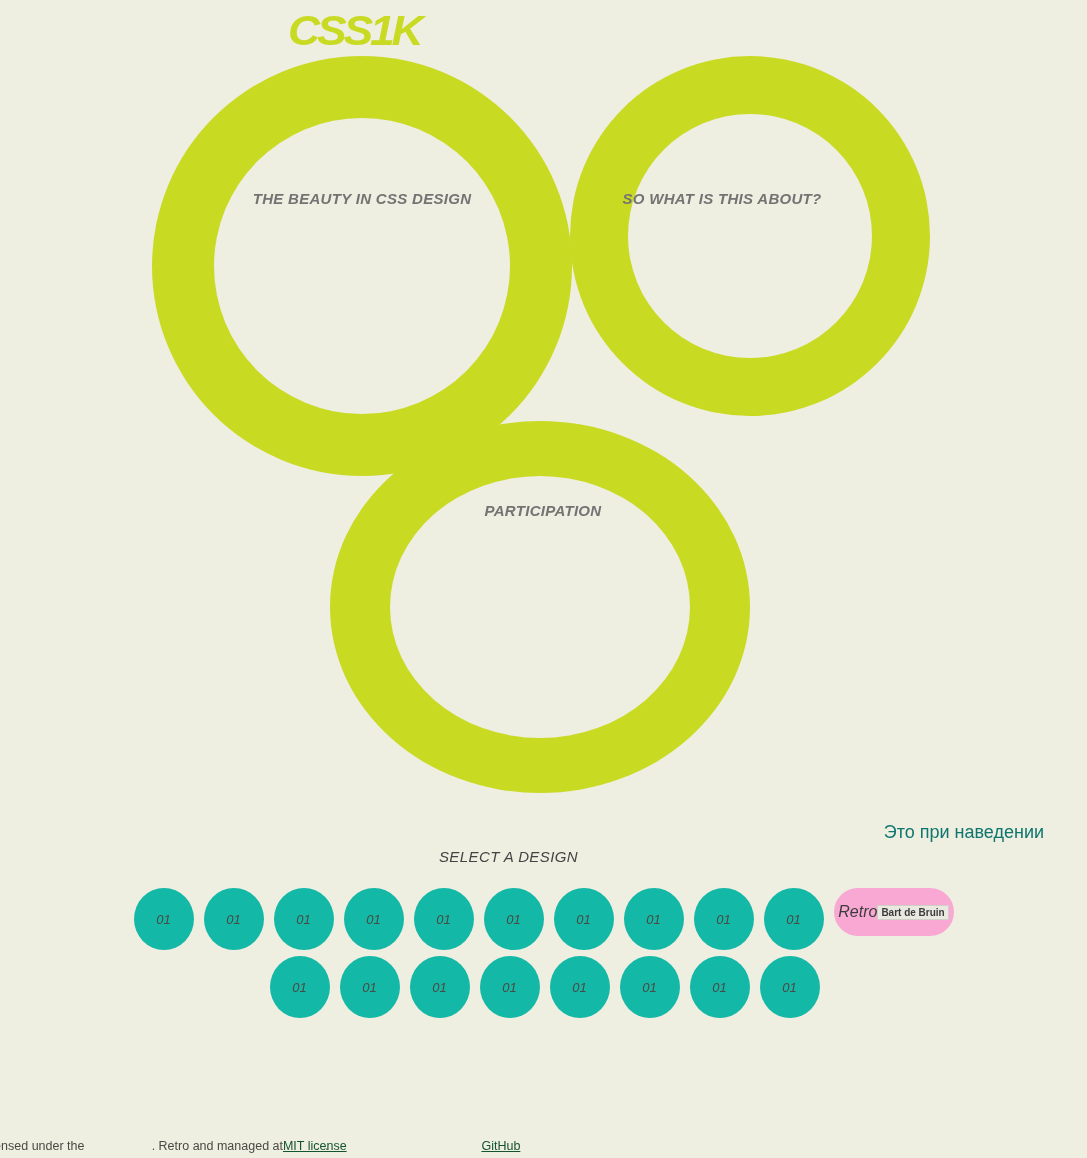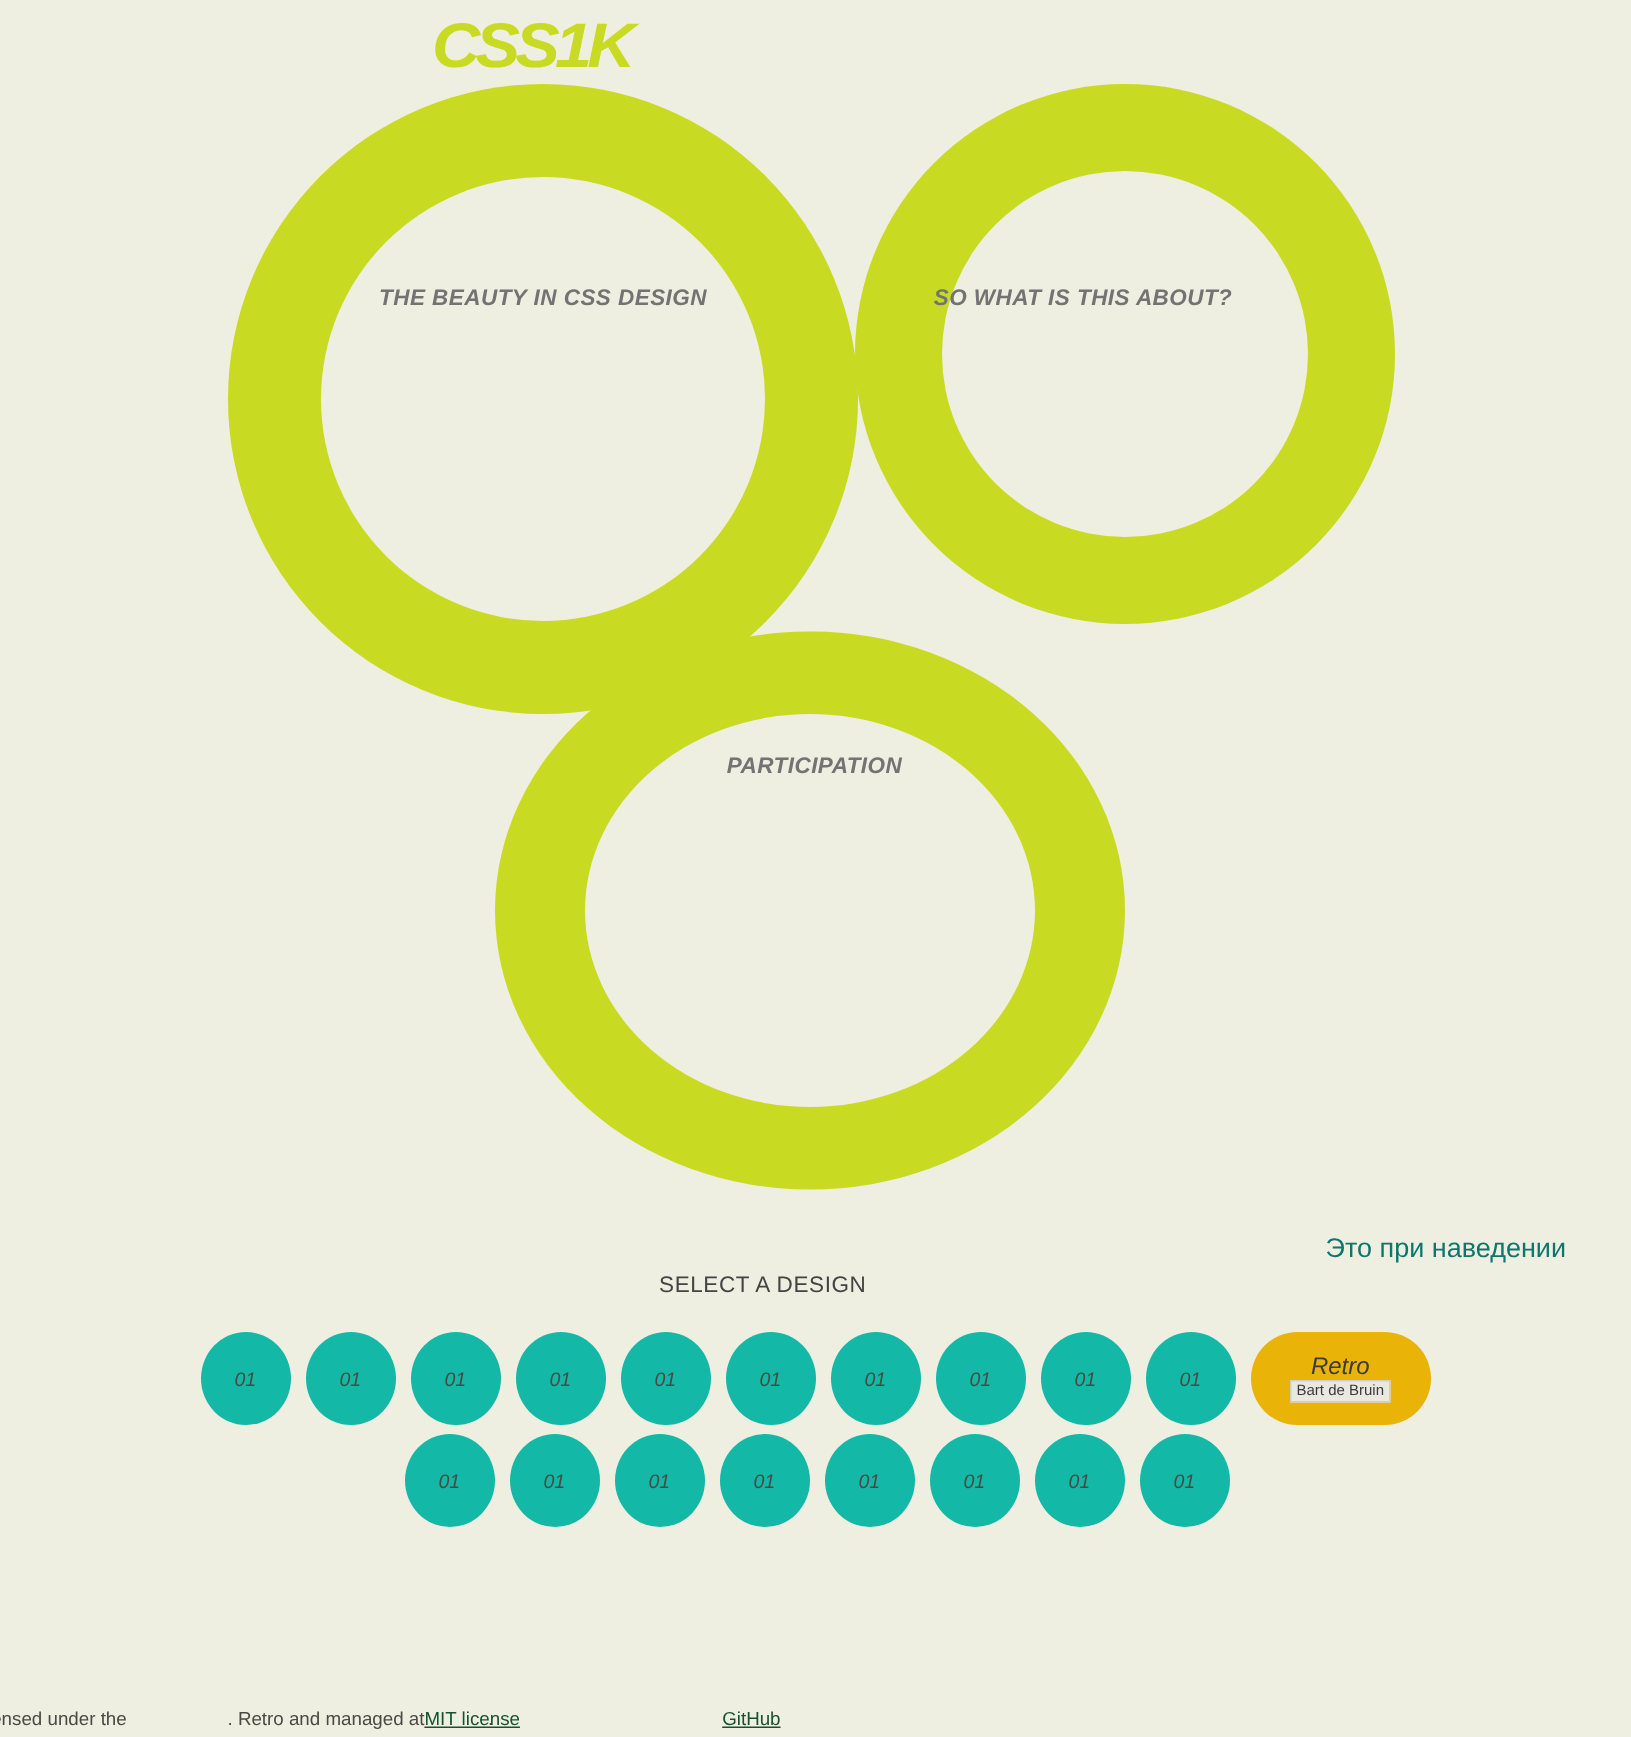--- a/index.html
+++ b/index.html
@@ -103,20 +103,21 @@
     width: 206px;
   }
 
   
   #select-heading {
     position: absolute;
     left: 0;
     top: 848px;
     width: 1087px;
     text-align: center;
+    font-style: italic;
     font-size: 15px;
     letter-spacing: 0.4px;
     color: #444;
     z-index: 20;
   }
   #select-heading span { position: relative; left: -35px; }
 
   #hover-note {
     position: absolute;
     right: 43px;
@@ -153,42 +154,43 @@
     font-style: italic;
     font-size: 13px;
     display: flex;
     align-items: center;
     justify-content: center;
     flex: 0 0 auto;
     cursor: pointer;
   }
   .design-item.hovered {
     width: 120px;
-    height: 62px;
+    height: 48px;
     border-radius: 31px;
-    flex-direction: column;
+    flex-direction: row;
     justify-content: center;
-    background: #eab308;
+    background: #f9a8d4;
   }
   .design-item.hovered .design-title {
     font-style: italic;
     font-size: 16px;
     color: #3b3b3b;
     line-height: 1;
   }
   .design-item.hovered .design-author {
     margin-top: 0;
     font-style: normal;
     font-size: 10px;
     color: #3b3b3b;
     background: #e9e9e2;
     border: 1px solid #cfcfc4;
     padding: 0 3px;
     line-height: 13px;
     white-space: nowrap;
+    font-weight: bold;
   }
 
   
   #footer {
     position: absolute;
     left: 0;
     top: 1139px;
     width: 1087px;
     text-align: center;
     font-size: 12.5px;

